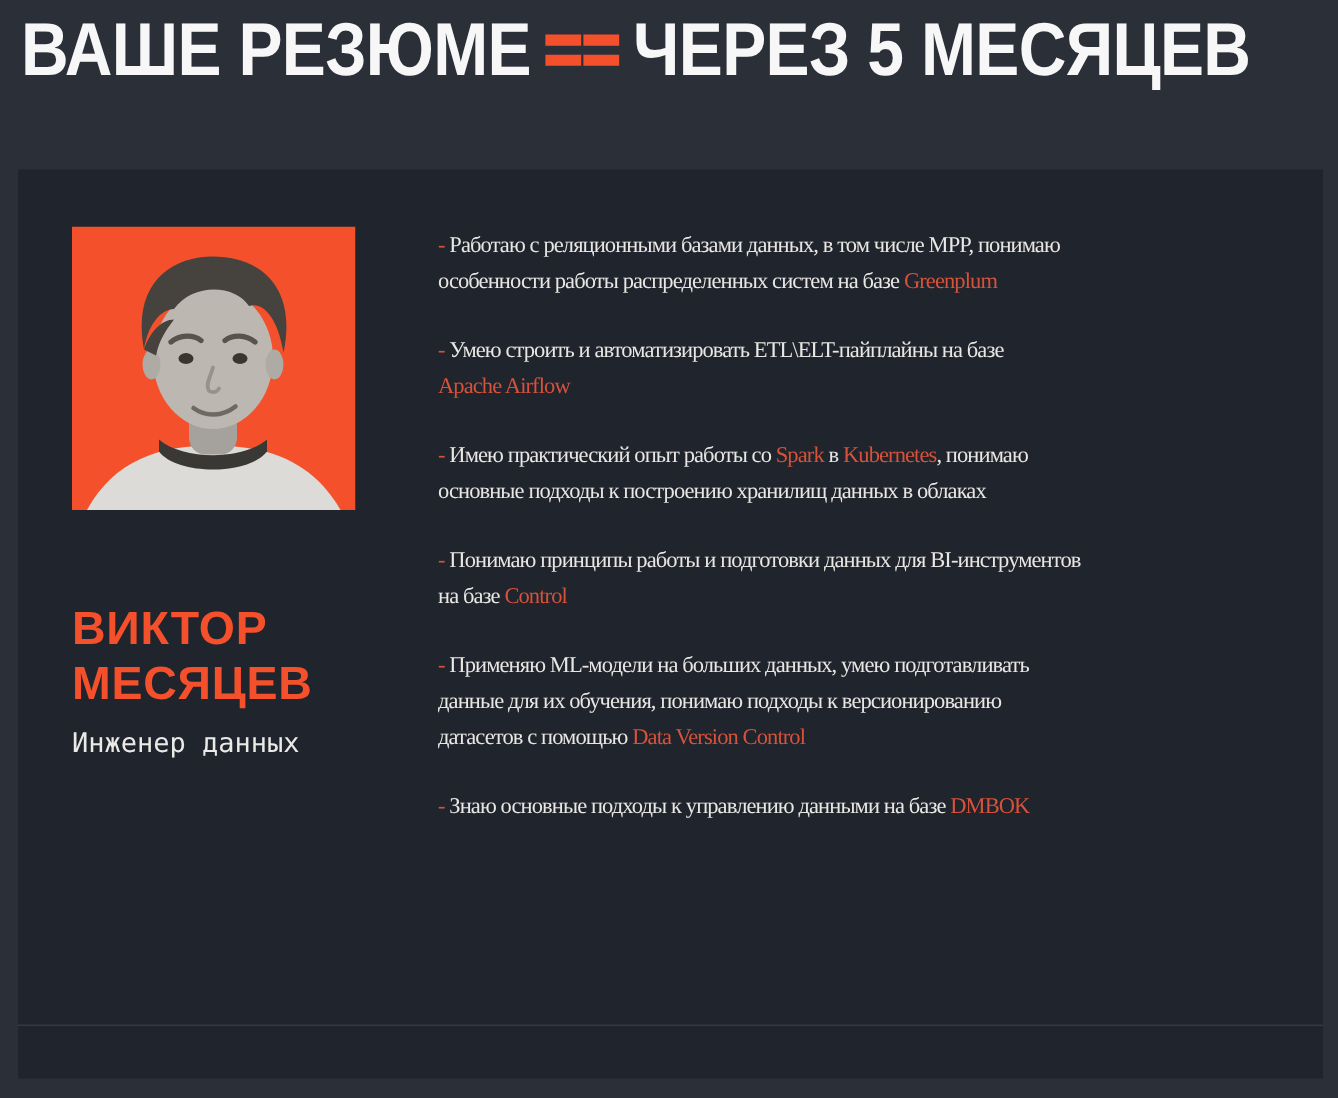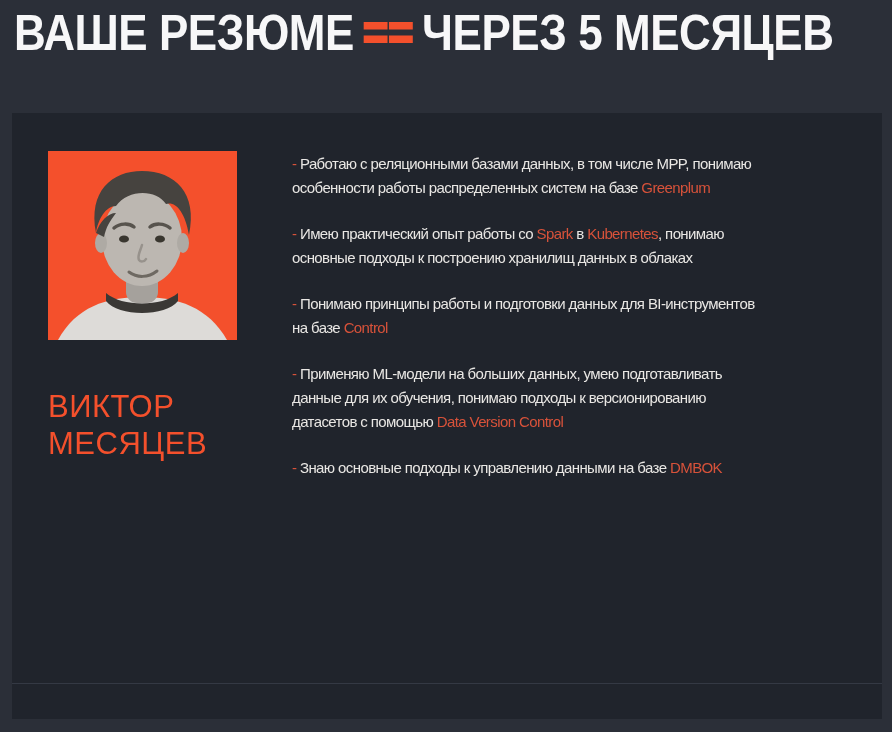--- a/index.html
+++ b/index.html
@@ -51,22 +51,22 @@
   .profile-col {
     position: absolute;
     left: 36px; top: 38px;
     width: 210px;
   }
   .photo {
     width: 189px; height: 189px;
     display: block;
   }
   .name {
-    margin-top: 48px;
-    font-weight: 400;
+    margin-top: 60px;
+    font-weight: 700;
     font-size: 31px;
     line-height: 37px;
     letter-spacing: 0.5px;
     color: #f4502c;
   }
   .role {
     margin-top: 11px;
     font-family: "DejaVu Sans Mono", monospace;
     font-size: 18px;
     line-height: 22px;
@@ -92,21 +92,21 @@
   
   .skills {
     position: absolute;
     left: 280px; top: 39px;
     width: 585px;
     display: flex;
     flex-direction: column;
     gap: 22px;
   }
   .skill {
-    font-family: Liberation Sans, sans-serif;
+    font-family: Liberation Serif, serif;
     font-size: 15px;
     line-height: 24px;
     letter-spacing: -0.6px;
     color: #e9e7e4;
     white-space: pre-wrap;
   }
   .skill .hl { color: #d7523a; }
 </style>
 </head>
 <body>
@@ -145,26 +145,29 @@
         <path d="M94,94 C92,101 89,105 91,109 C92.5,111 96.5,111 98,108" stroke="#97928c" stroke-width="2.5" fill="none" stroke-linecap="round"></path>
 
         <path d="M81,121 C89,127 100,127 109,120" stroke="#6e6962" stroke-width="3" fill="none" stroke-linecap="round"></path>
       </svg>
 
       <div class="name">
         <div>ВИКТОР</div>
         <div>МЕСЯЦЕВ</div>
       </div>
 
+      <div class="role">Инженер данных</div>
 
     </div>
 
     <div class="skills">
         <div class="skill"><span class="hl">-</span><span> Работаю с реляционными базами данных, в том числе MPP, понимаю
 особенности работы распределенных систем на базе </span><span class="hl">Greenplum</span></div>
+        <div class="skill"><span class="hl">-</span><span> Умею строить и автоматизировать ETL\ELT-пайплайны на базе
+</span><span class="hl">Apache Airflow</span></div>
         <div class="skill"><span class="hl">-</span><span> Имею практический опыт работы со </span><span class="hl">Spark</span><span> в </span><span class="hl">Kubernetes</span><span>, понимаю
 основные подходы к построению хранилищ данных в облаках</span></div>
         <div class="skill"><span class="hl">-</span><span> Понимаю принципы работы и подготовки данных для BI-инструментов
 на базе </span><span class="hl">Control</span></div>
         <div class="skill"><span class="hl">-</span><span> Применяю ML-модели на больших данных, умею подготавливать
 данные для их обучения, понимаю подходы к версионированию
 датасетов с помощью </span><span class="hl">Data Version Control</span></div>
         <div class="skill"><span class="hl">-</span><span> Знаю основные подходы к управлению данными на базе </span><span class="hl">DMBOK</span></div>
       </div>
 

